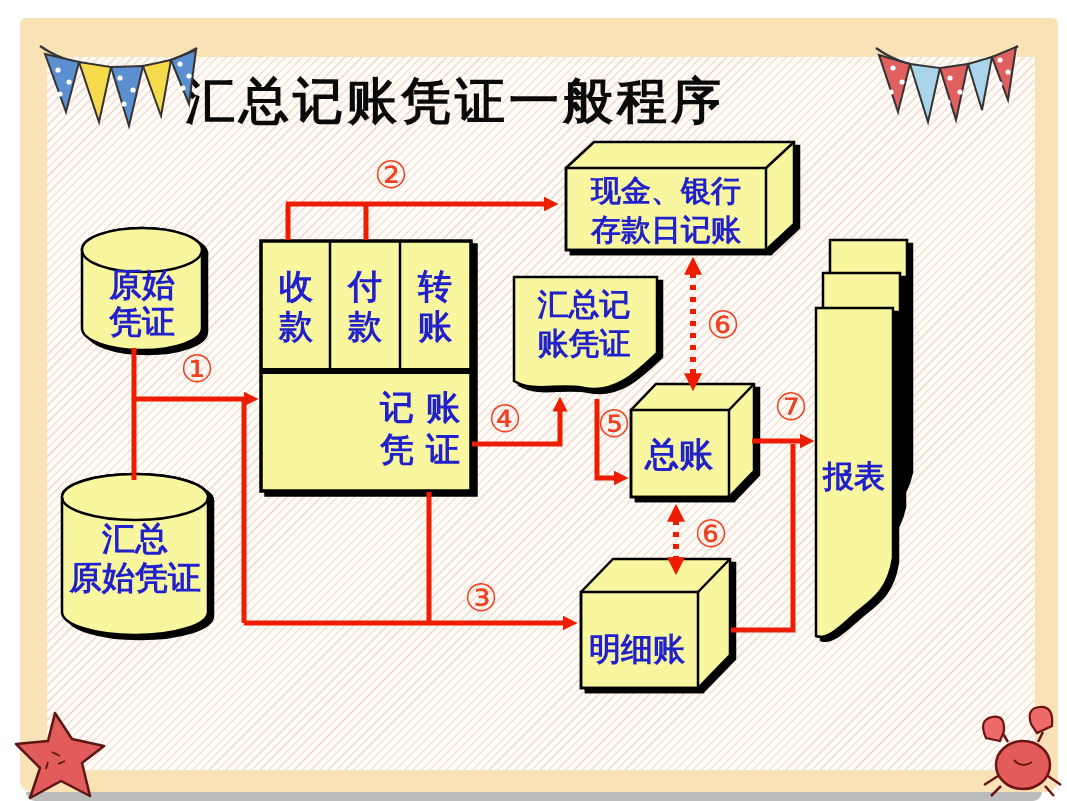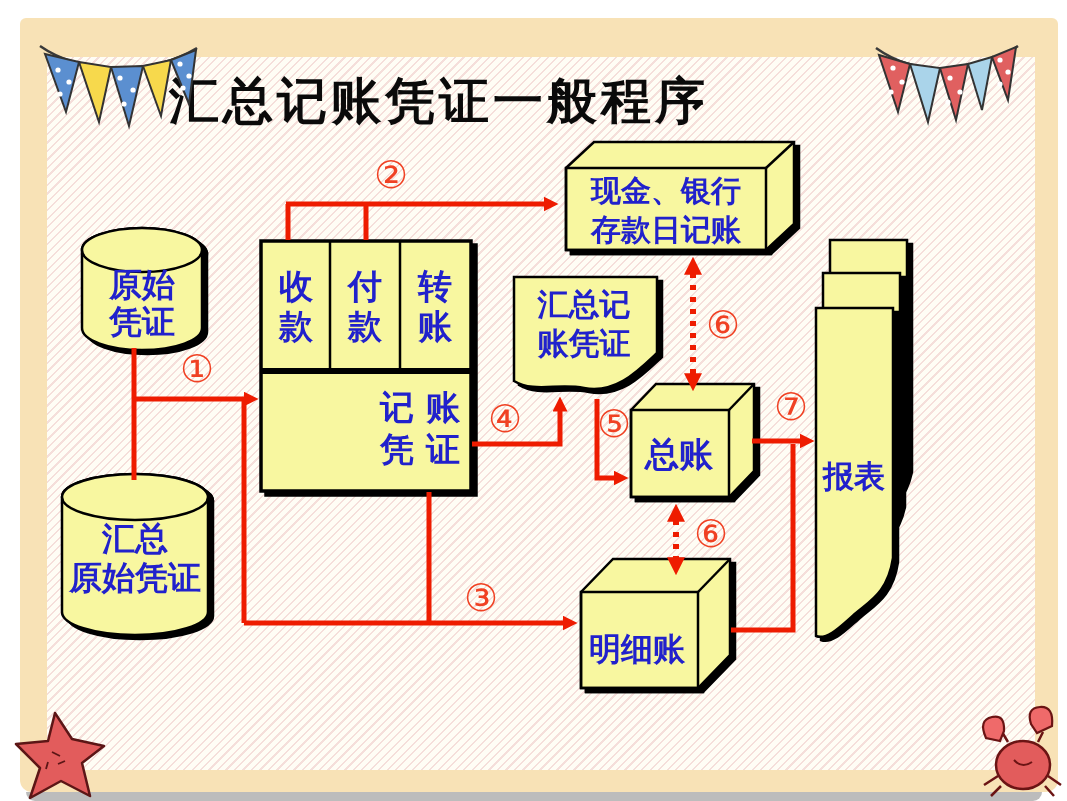--- a/index.html
+++ b/index.html
@@ -15,21 +15,21 @@
     position:absolute;left:47px;top:57px;width:988px;height:713px;
     background:
       repeating-linear-gradient(135deg, rgba(233,186,186,.45) 0 1.6px, rgba(0,0,0,0) 1.6px 6px),
       #fffdf5;
   }
   .bottom-bar{
     position:absolute;left:26px;bottom:0;width:1016px;height:9px;
     background:#bcbcbc;border-radius:0 0 12px 12px;
   }
   .slide-title{
-    position:absolute;left:169px;top:68px;width:600px;
+    position:absolute;left:185px;top:68px;width:600px;
     font-size:50px;font-weight:800;letter-spacing:4px;color:#0a0a0a;
     white-space:nowrap;
   }
   svg.canvas{position:absolute;left:0;top:0;}
   .hs{filter:drop-shadow(5px 4px 0 #000);}
   .node-text{fill:#2121cc;font-weight:600;}
   .step-label{fill:#f04123;font-size:38px;}
   .red{stroke:#ee1c00;stroke-width:5;fill:none;}
   .red-dot{stroke:#ee1c00;stroke-width:6;fill:none;stroke-dasharray:5 7;}
   .ink{stroke:#000;stroke-width:2.5;}

